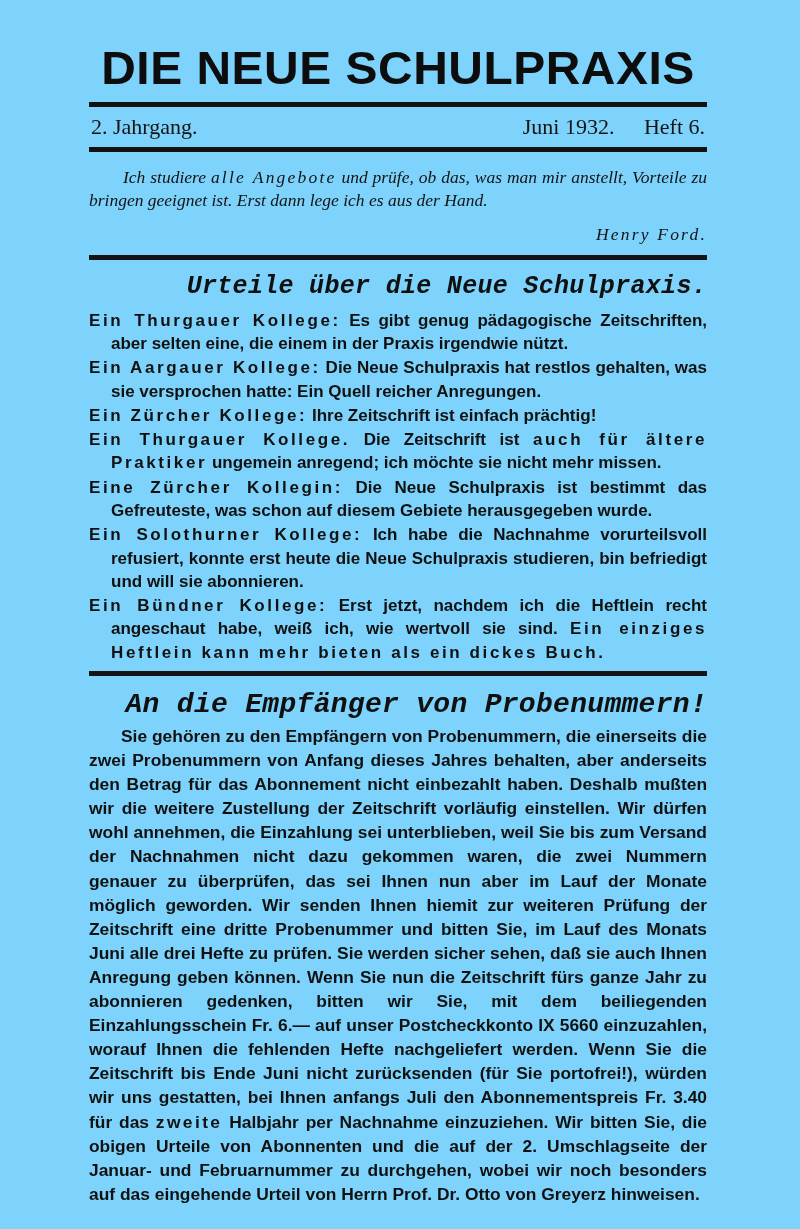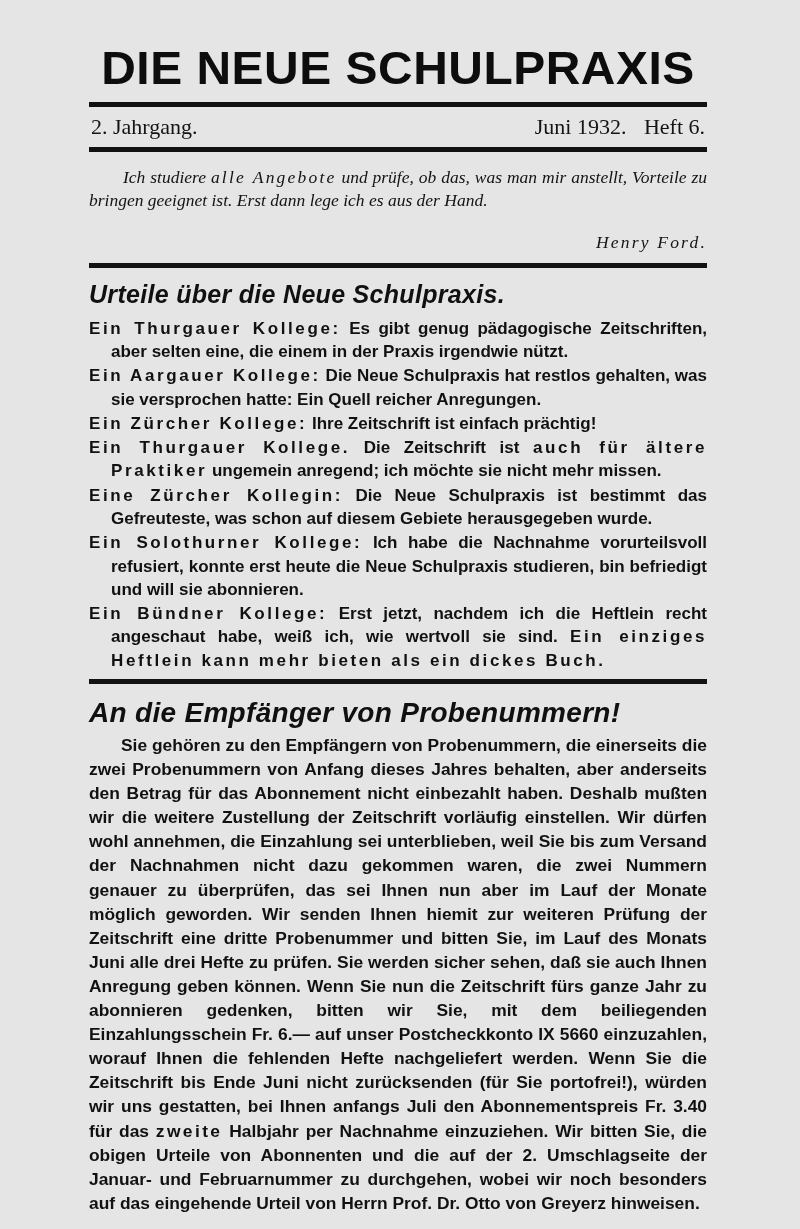--- a/index.html
+++ b/index.html
@@ -14,21 +14,21 @@
     font-family: "Liberation Serif", "DejaVu Serif", serif;
     color: #111111;
     overflow: hidden;
   }
   .page {
     position: absolute;
     left: 0;
     top: 0;
     width: 800px;
     height: 1229px;
-    background: #e5e5e5;
+    background: #7dd3fc;
   }
   .content {
     position: absolute;
     left: 89px;
     top: 0;
     width: 618px;
   }
 
   
   .masthead {
@@ -61,50 +61,50 @@
 
   
   .issueline {
     display: flex;
     justify-content: space-between;
     align-items: flex-start;
     font-size: 22px;
     padding: 7px 2px 7px 2px;
     color: #141414;
   }
-  .issue-right span { margin-left: 12px; }
+  .issue-right span { margin-left: 24px; }
 
   
   .epigraph {
     font-size: 17.5px;
     line-height: 1.33;
     text-align: justify;
     margin-top: 14px;
     color: #131313;
   }
   .epigraph p {
     margin: 0;
     text-indent: 34px;
     font-style: italic;
   }
   .epigraph .attrib {
     display: block;
     text-align: right;
     text-indent: 0;
-    margin-top: 18px;
+    margin-top: 10px;
   }
   .sp { letter-spacing: 2.2px; }
 
   
   h2.section-title {
-    font-family: Liberation Sans, sans-serif;
+    font-family: Liberation Mono, monospace;
     font-style: italic;
     font-weight: bold;
     font-size: 25px;
-    text-align: left;
+    text-align: right;
     margin: 12px 0 6px 0;
     letter-spacing: 0.3px;
     color: #101010;
   }
   h2.section-title.big {
     font-size: 28px;
     margin: 13px 0 4px 0;
   }
 
   

